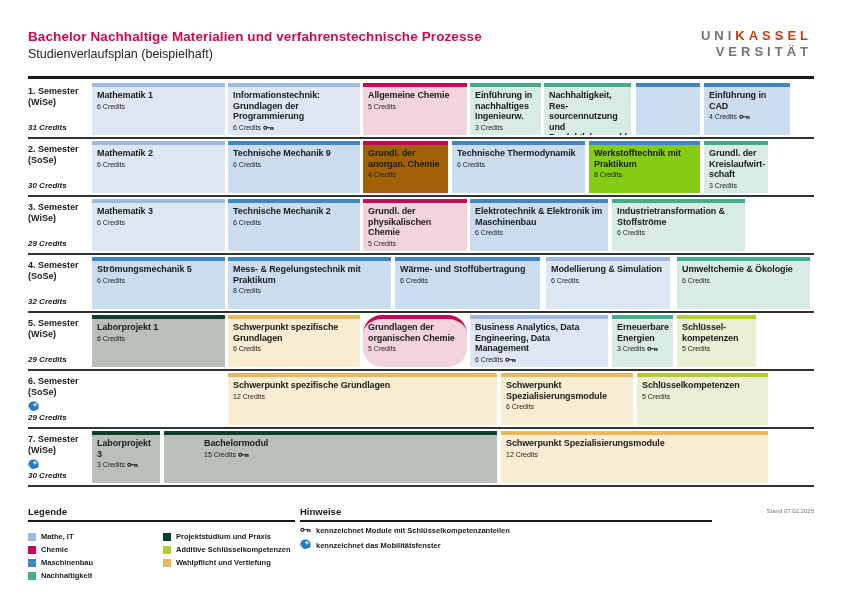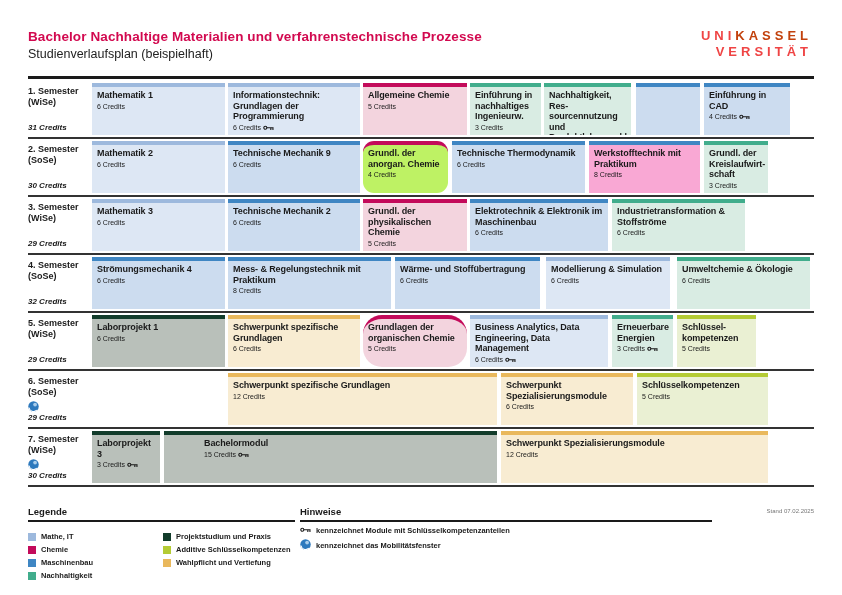--- a/index.html
+++ b/index.html
@@ -4,21 +4,21 @@
 <style>
   html,body{margin:0;padding:0;background:#ffffff;}
   body{width:842px;height:595px;font-family:"Liberation Sans",sans-serif;color:#1a1a1a;-webkit-font-smoothing:antialiased;}
   .page{position:relative;width:842px;height:595px;overflow:hidden;background:#fff;}
   .content{position:absolute;left:28px;top:0;width:786px;height:595px;}
 
   
   .title{position:absolute;top:29px;left:0;font-size:13.5px;font-weight:bold;color:#d2094f;letter-spacing:.1px;}
   .subtitle{position:absolute;top:47px;left:0;font-size:12.5px;color:#222;}
   .logo{position:absolute;top:28px;right:2px;text-align:right;font-weight:bold;font-size:13px;line-height:16px;letter-spacing:4px;}
-  .logo .mag{color:#ef4444;}
+  .logo .mag{color:#737373;}
   .logo .dark{color:#c2410c;}
   .hrule{position:absolute;top:76px;left:0;width:786px;height:3px;background:#1a1a1a;}
 
   
   #plan{position:absolute;top:83px;left:0;width:786px;}
   .row{position:relative;height:58px;}
   .row-sep{position:absolute;left:0;bottom:2px;width:786px;height:2px;background:#333;}
   .sem-label{position:absolute;left:0;top:3px;width:62px;height:50px;font-size:9px;font-weight:bold;line-height:11px;}
   .sem-credits{position:absolute;left:0;bottom:3px;font-size:8px;font-weight:bold;font-style:italic;}
   .globe{display:inline-block;margin-top:3px;}
@@ -102,29 +102,29 @@
             <div class="sem-credits">30 Credits</div>
           </div>
           <div class="mod" style="left: 64px; width: 133px; background: rgb(221, 231, 244); border-top-color: rgb(157, 185, 221);">
             <div class="mod-title">Mathematik 2</div>
             <div class="mod-credits">6 Credits</div>
           </div>
           <div class="mod" style="left: 200px; width: 132px; background: rgb(204, 220, 239); border-top-color: rgb(63, 134, 195);">
             <div class="mod-title">Technische Mechanik 9</div>
             <div class="mod-credits">6 Credits</div>
           </div>
-          <div class="mod" style="left: 335px; width: 85px; background: #bef264; border-top-color: rgb(195, 10, 90); border-radius: 11px;">
+          <div class="mod" style="left: 335px; width: 85px; background: #a16207; border-top-color: rgb(195, 10, 90);">
             <div class="mod-title">Grundl. der anorgan. Chemie</div>
             <div class="mod-credits">4 Credits</div>
           </div>
           <div class="mod" style="left: 424px; width: 133px; background: rgb(204, 220, 239); border-top-color: rgb(63, 134, 195);">
             <div class="mod-title">Technische Thermodynamik</div>
             <div class="mod-credits">6 Credits</div>
           </div>
-          <div class="mod" style="left: 561px; width: 111px; background: #f9a8d4; border-top-color: rgb(63, 134, 195);">
+          <div class="mod" style="left: 561px; width: 111px; background: #84cc16; border-top-color: rgb(63, 134, 195);">
             <div class="mod-title">Werkstofftechnik mit Praktikum</div>
             <div class="mod-credits">8 Credits</div>
           </div>
           <div class="mod" style="left: 676px; width: 64px; background: rgb(217, 236, 227); border-top-color: rgb(65, 173, 140);">
             <div class="mod-title">Grundl. der Kreislaufwirt-schaft</div>
             <div class="mod-credits">3 Credits</div>
           </div>
           <div class="row-sep"></div>
         </div>
         <div class="row">
@@ -155,21 +155,21 @@
           </div>
           <div class="row-sep"></div>
         </div>
         <div class="row">
           <div class="sem-label">
             <div class="sem-name">4. Semester</div>
             <div class="sem-term">(SoSe)</div>
             <div class="sem-credits">32 Credits</div>
           </div>
           <div class="mod" style="left: 64px; width: 133px; background: rgb(204, 220, 239); border-top-color: rgb(63, 134, 195);">
-            <div class="mod-title">Strömungsmechanik 4</div>
+            <div class="mod-title">Strömungsmechanik 5</div>
             <div class="mod-credits">6 Credits</div>
           </div>
           <div class="mod" style="left: 200px; width: 163px; background: rgb(204, 220, 239); border-top-color: rgb(63, 134, 195);">
             <div class="mod-title">Mess- &amp; Regelungstechnik mit Praktikum</div>
             <div class="mod-credits">8 Credits</div>
           </div>
           <div class="mod" style="left: 367px; width: 145px; background: rgb(204, 220, 239); border-top-color: rgb(63, 134, 195);">
             <div class="mod-title">Wärme- und Stoffübertragung</div>
             <div class="mod-credits">6 Credits</div>
           </div>

